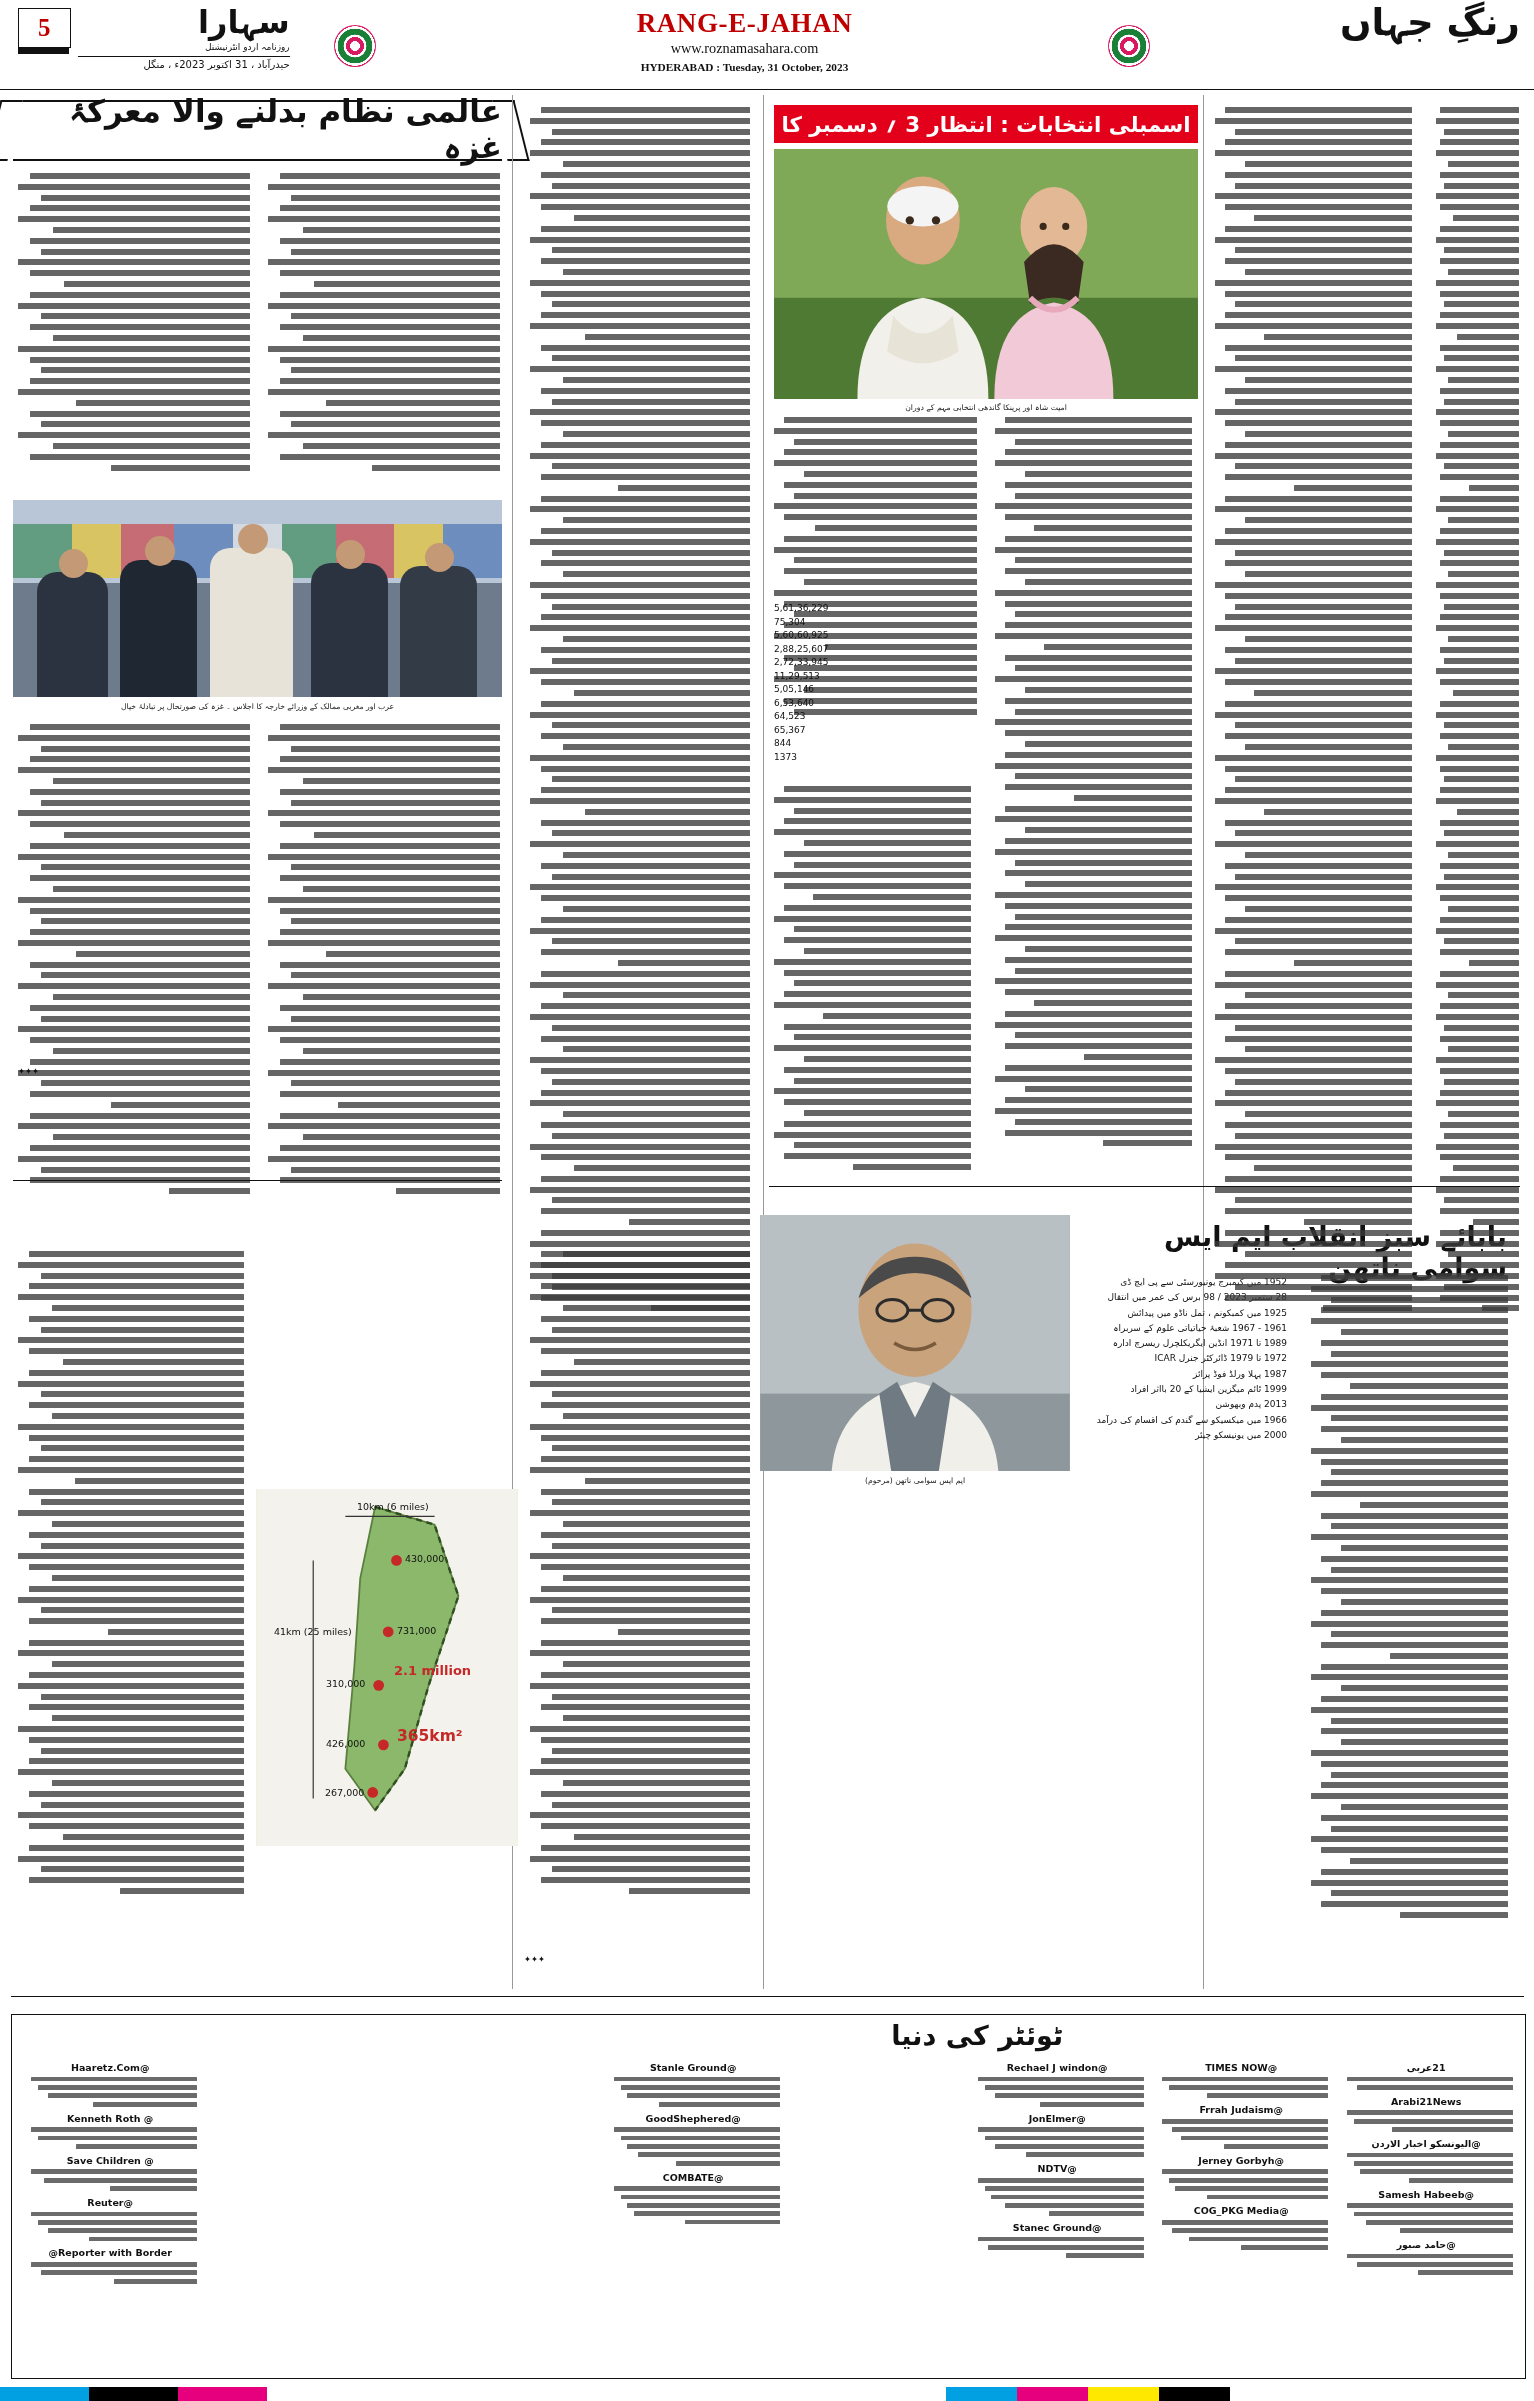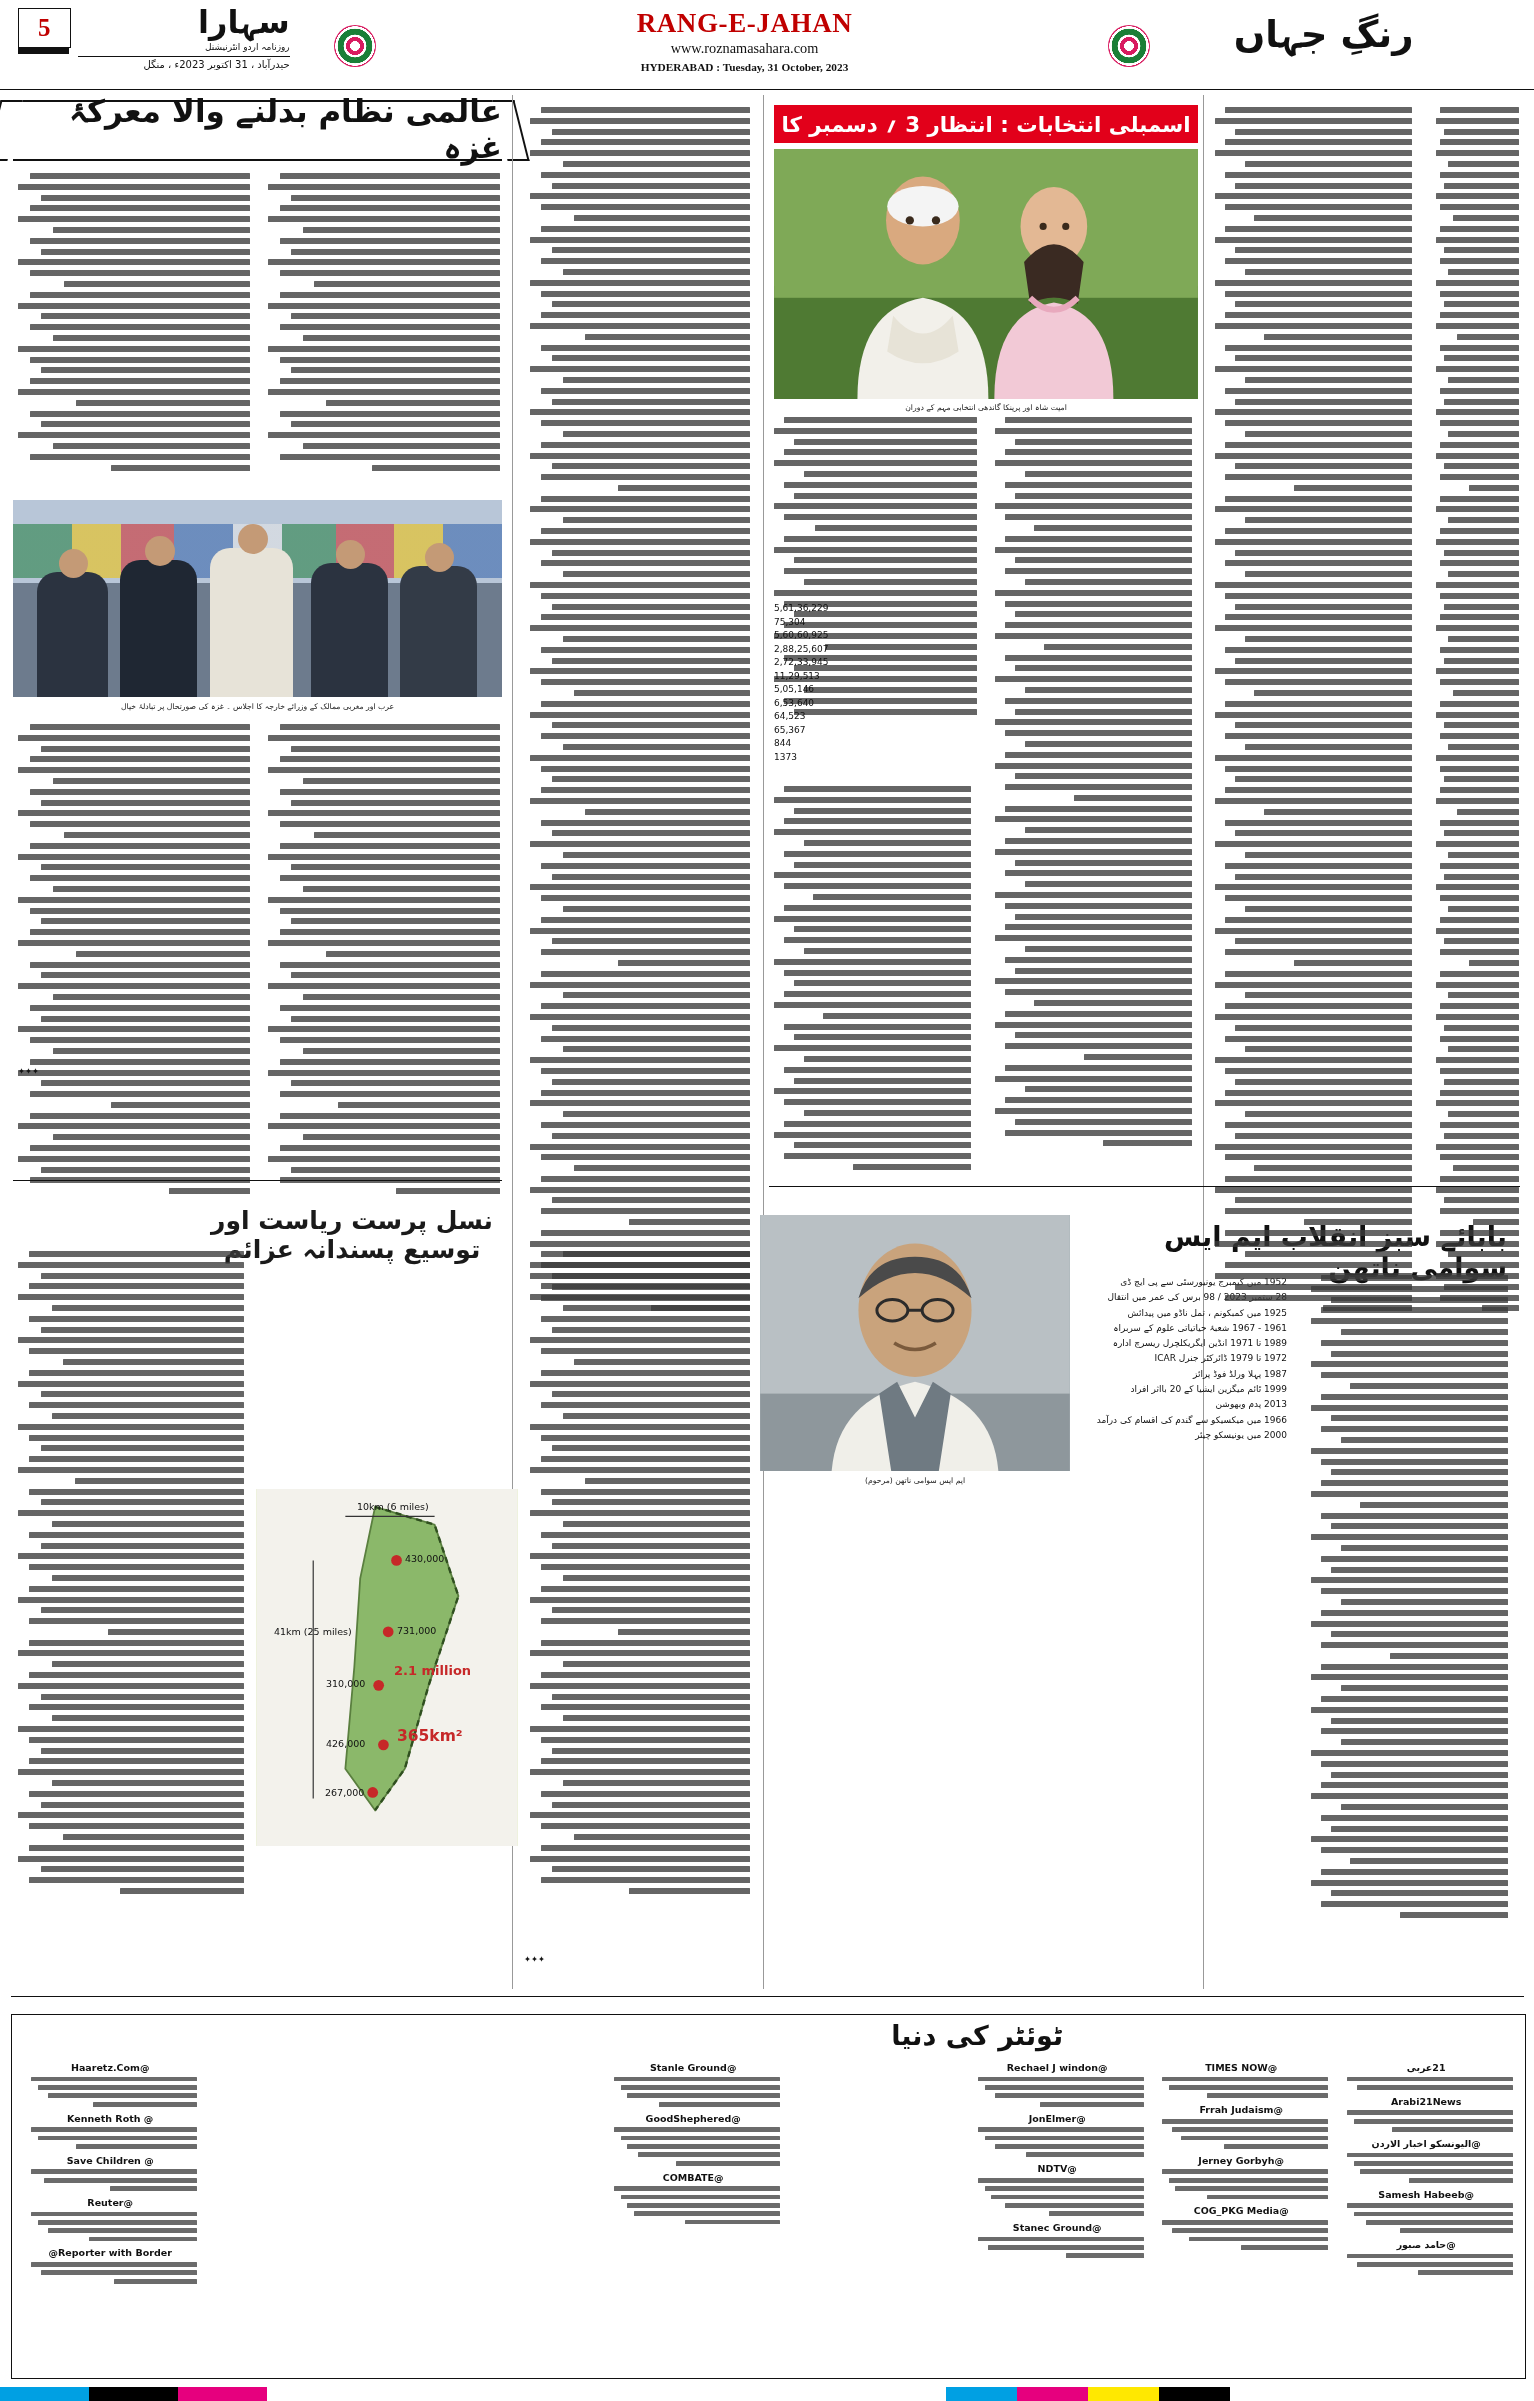--- a/index.html
+++ b/index.html
@@ -12,21 +12,21 @@
   .pagebox{position:absolute;left:7.1px;top:3.6px;width:51px;height:38px;border:1.8px solid #111;display:flex;align-items:center;justify-content:center;font-size:25px;font-weight:bold;color:#c00000;font-family:"Liberation Serif",serif;}
   .pagebox-bar{position:absolute;left:7.1px;top:43px;width:51px;height:6px;background:#111;}
   .sahara-logo{position:absolute;left:67px;top:1.2px;width:212px;height:46px;direction:rtl;text-align:right;}
   .sahara-word{font-family:"DejaVu Sans",sans-serif;font-size:32px;font-weight:bold;letter-spacing:1.2px;color:#111;line-height:1;}
   .sahara-sub{font-size:9px;color:#111;margin-top:4px;}
   .mast-date{position:absolute;left:67px;top:51px;width:212px;text-align:right;direction:rtl;font-size:10px;color:#111;border-top:0.6px solid #111;padding-top:2.4px;}
   .mast-center{position:absolute;left:417px;top:8.3px;width:655px;text-align:center;}
   .rang-en{font-family:"Liberation Serif",serif;font-size:27px;font-weight:bold;color:#c00000;letter-spacing:0.6px;}
   .rang-url{font-family:"Liberation Serif",serif;font-size:14.3px;color:#111;margin-top:1.2px;}
   .rang-hyd{font-family:"Liberation Serif",serif;font-size:11.3px;font-weight:bold;color:#111;margin-top:3.6px;}
-  .mast-right{position:absolute;right:14.3px;top:16px;width:286px;text-align:left;direction:rtl;}
+  .mast-right{position:absolute;right:14.3px;top:4px;width:286px;text-align:right;direction:rtl;}
   .rang-ur{font-size:37px;font-weight:bold;color:#111;font-family:"DejaVu Sans",sans-serif;line-height:1.05;}
   .floral{position:absolute;width:42px;height:42px;border-radius:50%;background:
      radial-gradient(circle at 50% 50%, #ffffff 0 16%, #d81b60 17% 30%, #ffffff 31% 38%, #1a7f37 39% 58%, #ffffff 59% 66%, #d81b60 67% 100%);}
   .floral.f1{left:334px;top:25px;}
   .floral.f2{left:1108px;top:25px;}
 
   
   .urdu{direction:rtl;text-align:justify;font-family:"DejaVu Sans",sans-serif;color:#111;}
   .body-lines{display:block;}
   .ln{height:6px;margin-bottom:4.8px;background:linear-gradient(90deg,#3a3a3a 0 100%);opacity:.78;border-radius:0.6px;}
@@ -310,21 +310,20 @@
       <div class="ln w100"></div>
         <div class="ln w90"></div>
         <div class="ln w95"></div>
         <div class="ln w45"></div>
     </div>
   </div>
 
   <div class="star" style="left:18px;top:1066px;">✦✦✦</div>
 
   <div class="hrule" style="left:13px;top:1180px;width:489px;"></div>
-  <div class="subhead sh-nasl">نسل پرست ریاست اور توسیع پسندانہ عزائم</div>
 
   <div class="coltext urdu" style="left:18px;top:1251px;width:226px;">
     <div class="body-lines">
       <div class="ln w95"></div>
         <div class="ln w100"></div>
         <div class="ln w90"></div>
         <div class="ln w95"></div>
       <div class="ln w100"></div>
         <div class="ln w85"></div>
         <div class="ln w95"></div>

